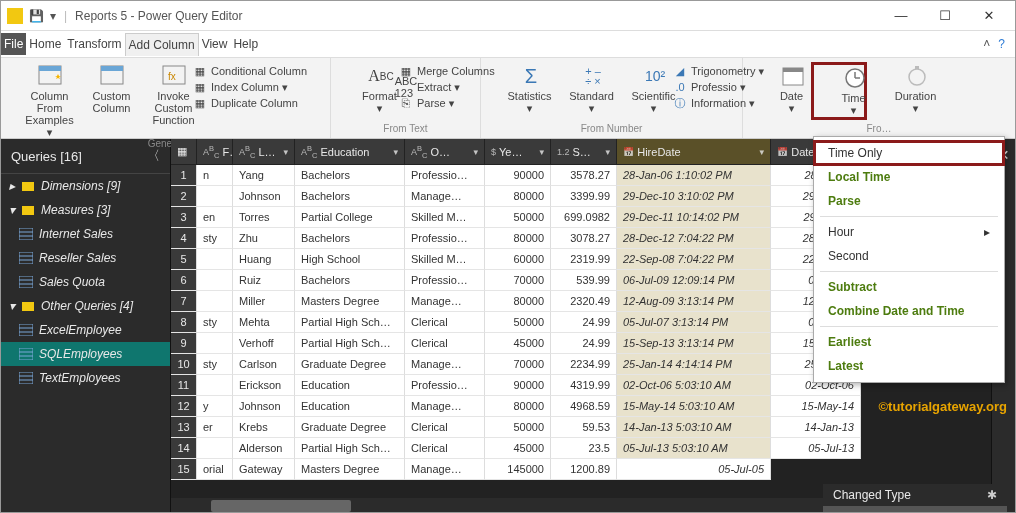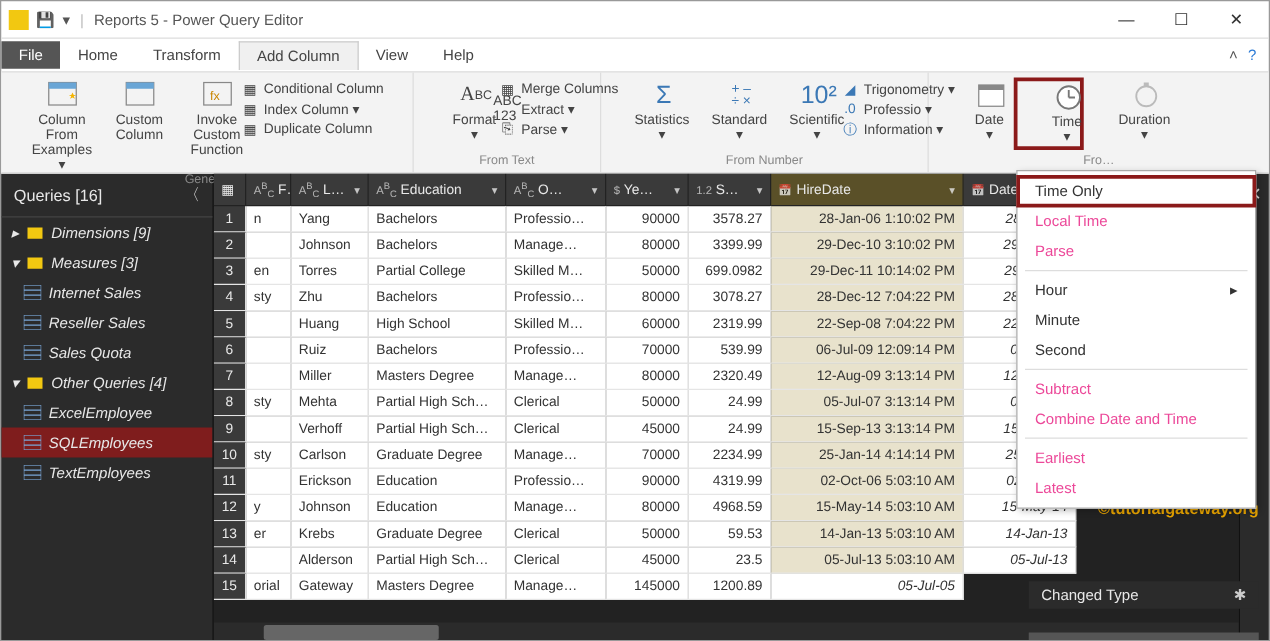--- a/index.html
+++ b/index.html
@@ -10,21 +10,21 @@
 .titlebar .tlogo { width:16px; height:16px; background:#f2c811; display:inline-block; margin-right:6px; }
 .titlebar .qat { display:flex; gap:6px; align-items:center; }
 .titlebar .qat span { color:#555; }
 .titlebar .sep { margin:0 8px; color:#bbb; }
 .titlebar .title { color:#555; }
 .titlebar .wincontrols { margin-left:auto; display:flex; gap:4px; }
 .titlebar .wincontrols div { width:40px; height:26px; display:flex; align-items:center; justify-content:center; color:#333; font-size:13px; }
 
 
 .menu { height:26px; display:flex; align-items:center; font-size:12px; }
-.menu .mitem { padding:4px 14px; color:#444; }
+.menu .mitem { padding:4px 3px; color:#444; }
 .menu .mitem.file { background:#555; color:#fff; }
 .menu .mitem.active { background:#f0f0f0; border:1px solid #ccc; border-bottom:none; }
 .menu .help-icons { margin-left:auto; display:flex; gap:8px; padding-right:10px; color:#555; }
 
 
 .ribbon { height:82px; background:#f3f3f3; border-top:1px solid #ddd; border-bottom:1px solid #ccc; display:flex; font-size:11px; color:#444; position:relative; }
 .rgroup { border-right:1px solid #ddd; display:flex; flex-direction:column; padding:2px 6px; }
 .rgroup .buttons { display:flex; gap:6px; flex:1; align-items:flex-start; padding-top:2px; }
 .rgroup .gname { text-align:center; color:#888; font-size:10px; padding-bottom:2px; }
 .bigbtn { display:flex; flex-direction:column; align-items:center; width:56px; gap:2px; padding-top:2px; }
@@ -33,48 +33,48 @@
 .stack { display:flex; flex-direction:column; gap:2px; padding-top:2px; }
 .stack .srow { display:flex; align-items:center; gap:4px; white-space:nowrap; }
 .srow .sicn { width:14px; height:14px; display:inline-flex; align-items:center; justify-content:center; }
 
 .highlight-box { border:3px solid #8b1a1a; }
 
 
 .dropdown { position:absolute; top:78px; right:10px; width:192px; background:#fff; border:1px solid #aaa; box-shadow:2px 2px 6px rgba(0,0,0,.3); z-index:50; font-size:12px; padding:4px 0; }
 .dropdown .ditem { padding:5px 14px; display:flex; justify-content:space-between; align-items:center; color:#333; }
 .dropdown .ditem.hl { outline:3px solid #8b1a1a; outline-offset:-2px; }
-.dropdown .ditem.dis { color:#ec4899; }
+.dropdown .ditem.dis { color:#4d7c0f;font-weight:bold; }
 .dropdown .dsep { height:1px; background:#ddd; margin:3px 6px; }
 
 
 .content { display:flex; height:375px; background:#2b2b2b; }
 
 
 .qpanel { width:170px; background:#2b2b2b; color:#e8e8e8; font-size:12px; border-right:1px solid #111; display:flex; flex-direction:column; }
 .qpanel .qhead { display:flex; align-items:center; justify-content:space-between; padding:8px 10px; font-size:13px; border-bottom:1px solid #444; }
 .qpanel .qhead .chev { color:#ccc; }
 .qlist { flex:1; overflow:hidden; }
 .qitem { padding:5px 8px 5px 18px; display:flex; align-items:center; gap:6px; white-space:nowrap;font-style:italic; }
 .qitem.folder { padding-left:8px; font-style:italic; }
-.qitem.sel { background:#7f1d1d; }
+.qitem.sel { background:#0f766e; }
 .qicon { width:14px; height:12px; display:inline-flex; align-items:center; justify-content:center; }
 .folder-ic { width:12px; height:9px; background:#f2c811; display:inline-block; }
 
 
 .gridwrap { flex:1; background:#222; overflow:hidden; position:relative; }
 .grid { display:grid; grid-template-columns:26px 36px 62px 110px 80px 66px 66px 154px 90px; font-size:11px; color:#333; }
 .ghcell { background:#3a3a3a; color:#e8e8e8; padding:4px 6px; border-right:1px solid #222; border-bottom:1px solid #222; display:flex; align-items:center; gap:3px; white-space:nowrap; overflow:hidden; height:26px; }
 .ghcell .tiny { font-size:9px; opacity:.7; }
 .ghcell.sel { background:#5a5028; }
 .ghcell .dd { margin-left:auto; font-size:9px; opacity:.8; }
 .gcell { background:#fff; padding:4px 6px; border-right:1px solid #ddd; border-bottom:1px solid #e5e5e5; white-space:nowrap; overflow:hidden; height:21px; }
 .gcell.rownum { background:#3a3a3a; color:#e8e8e8; text-align:center; }
 .gcell.num { text-align:right; }
-.gcell.hiredate { background:#e8e2cc; text-align:right; }
+.gcell.hiredate { background:#e8e2cc; font-style:italic; text-align:left; }
 .gcell.date { text-align:right; font-style:italic; }
 .hscroll { position:absolute; bottom:0; left:0; right:0; height:16px; background:#2b2b2b; }
 .hscroll .thumb { position:absolute; left:40px; width:140px; height:12px; top:2px; background:#666; border-radius:2px; }
 
 
 .rpanel { width:24px; background:#2b2b2b; border-left:1px solid #111; }
 .rclose { color:#e8e8e8; text-align:center; padding-top:8px; font-size:14px; }
 .step-row { position:absolute; right:8px; background:#2b2b2b; color:#e8e8e8; font-size:12px; padding:4px 10px; display:flex; align-items:center; gap:8px; width:184px; justify-content:space-between;}
 .step-row.sel { background:#555; }
 .gear { color:#ccc; }
@@ -190,21 +190,21 @@
     <div class="buttons">
       <div class="bigbtn">
           <span class="icn" style="font-size:20px;color:#3b78b5">Σ</span>
           <span class="lbl">Statistics ▾</span>
         </div>
       <div class="bigbtn">
           <span class="icn" style="color:#3b78b5;font-size:11px;line-height:10px">+ –<br>÷ ×</span>
           <span class="lbl">Standard ▾</span>
         </div>
       <div class="bigbtn">
-          <span class="icn" style="color:#3b78b5;font-size:20px">10²</span>
+          <span class="icn" style="color:#3b78b5;font-size:14px">10²</span>
           <span class="lbl">Scientific ▾</span>
         </div>
       <div class="stack">
         <div class="srow">
             <span class="sicn" style="color:#3b78b5">◢</span>
             <span>Trigonometry ▾</span>
           </div>
         <div class="srow">
             <span class="sicn" style="color:#3b78b5">.0</span>
             <span>Professio ▾</span>
@@ -259,23 +259,20 @@
     <div class="ditem dis">
         <span>Local Time</span>
       </div>
     <div class="ditem dis">
         <span>Parse</span>
       </div>
     <div class="dsep"></div>
     <div class="ditem">
         <span>Hour</span>
         <span>▸</span>
-      </div>
-    <div class="ditem">
-        <span>Minute</span>
       </div>
     <div class="ditem">
         <span>Second</span>
       </div>
     <div class="dsep"></div>
     <div class="ditem dis">
         <span>Subtract</span>
       </div>
     <div class="ditem dis">
         <span>Combine Date and Time</span>
@@ -531,21 +528,21 @@
     <div class="hscroll">
         <div class="thumb"></div>
       </div>
   </div>
 
   <div class="rpanel">
     <div class="rclose">✕</div>
   </div>
 </div>
 
-<div class="step-row" style="top:464px">
+<div class="step-row" style="top:483px">
   <span>Changed Type</span>
     <span class="gear">✱</span>
 </div>
 <div class="step-row sel" style="top:505px">
   <span>✕ <span>Inserted Date</span></span>
     <span class="gear">✱</span>
 </div>
 
 <div class="watermark">©tutorialgateway.org</div>
 

